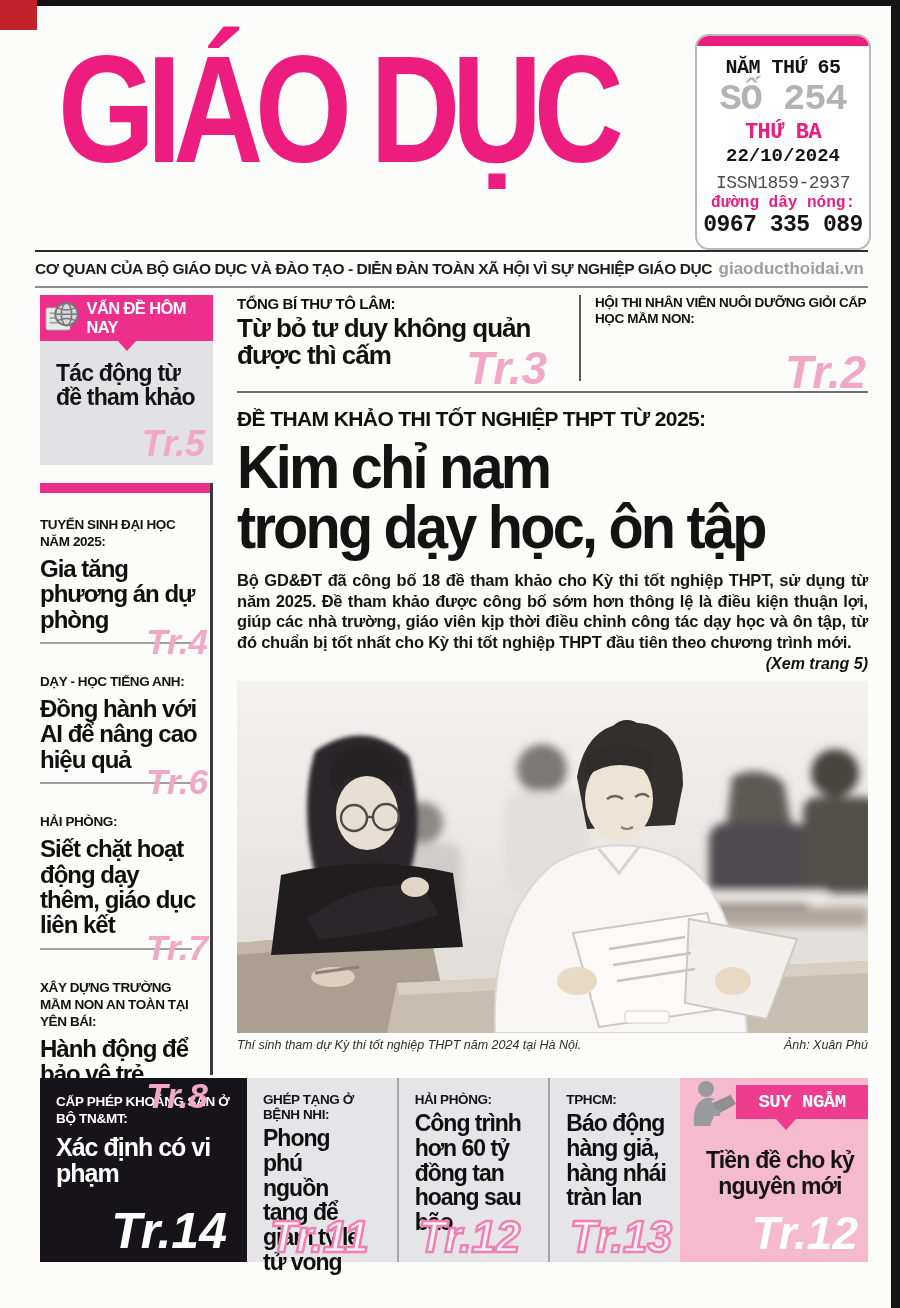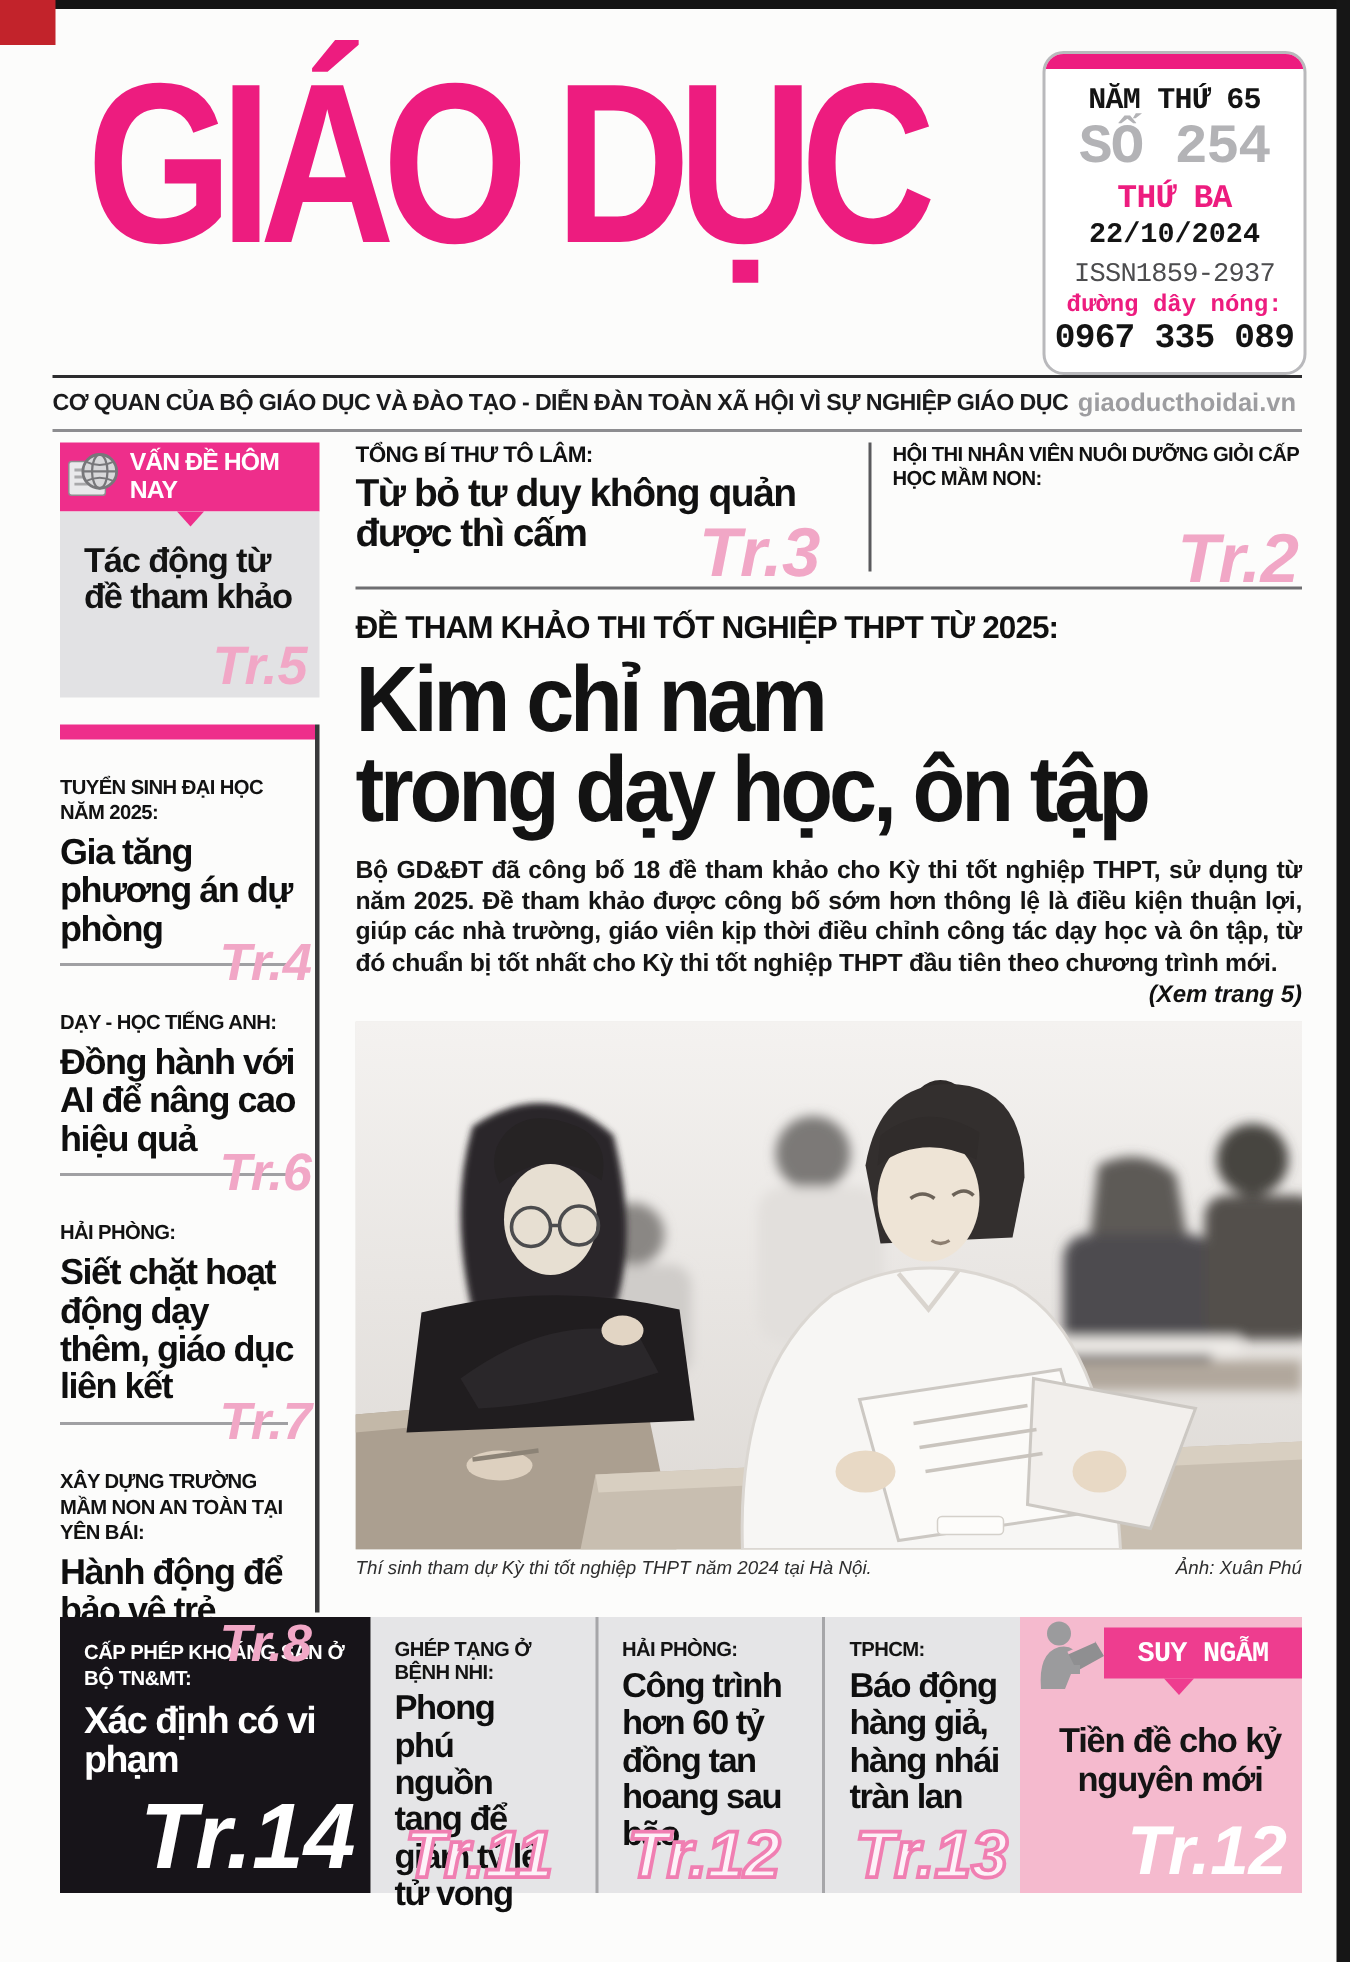--- a/index.html
+++ b/index.html
@@ -107,21 +107,21 @@
   .lead-cont{text-align:right;font-style:italic;font-size:16px;font-weight:bold;margin-top:2px;}
   .photo-wrap{margin-top:8px;width:631px;height:352px;background:#e8e6e4;}
   .caption-row{display:flex;justify-content:space-between;margin-top:5px;
     font-size:12.5px;font-style:italic;color:#2e2e2e;}
 
   
   .bottom-row{position:absolute;left:40px;top:1078px;width:828px;height:184px;display:flex;}
   .black-box{width:207px;background:#171419;color:#fff;position:relative;padding:16px 8px 0 16px;box-sizing:border-box;}
   .bb-kicker{font-size:13.5px;font-weight:bold;letter-spacing:-.3px;line-height:1.25;}
   .bb-title{font-size:25px;font-weight:bold;letter-spacing:-1px;line-height:1.05;margin-top:6px;}
-  .bb-page{position:absolute;right:10px;bottom:2px;font-size:62px;font-weight:bold;font-style:italic;color:#fff;}
+  .bb-page{position:absolute;right:20px;bottom:2px;font-size:50px;font-weight:bold;font-style:italic;color:#fff;}
   .gray-strip{flex:1;background:#e5e5e7;display:flex;gap:20px;}
   .gs-col{flex:1;position:relative;padding:14px 4px 0 16px;}
   .gs-col + .gs-col{border-left:2px solid #a6a6a9;}
   .gs-kicker{font-size:13.5px;font-weight:bold;color:#131313;letter-spacing:-.4px;}
   .gs-title{font-size:23px;font-weight:bold;color:#0f0f0f;letter-spacing:-1px;line-height:1.08;margin-top:4px;}
   .gs-page{
     position:absolute;right:8px;bottom:0px;font-size:44px;font-weight:bold;font-style:italic;
     color:#fdf2f8;-webkit-text-stroke:2.5px #f07fb2;
   }
   .reflect-box{width:188px;background:#f5bace;position:relative;}

